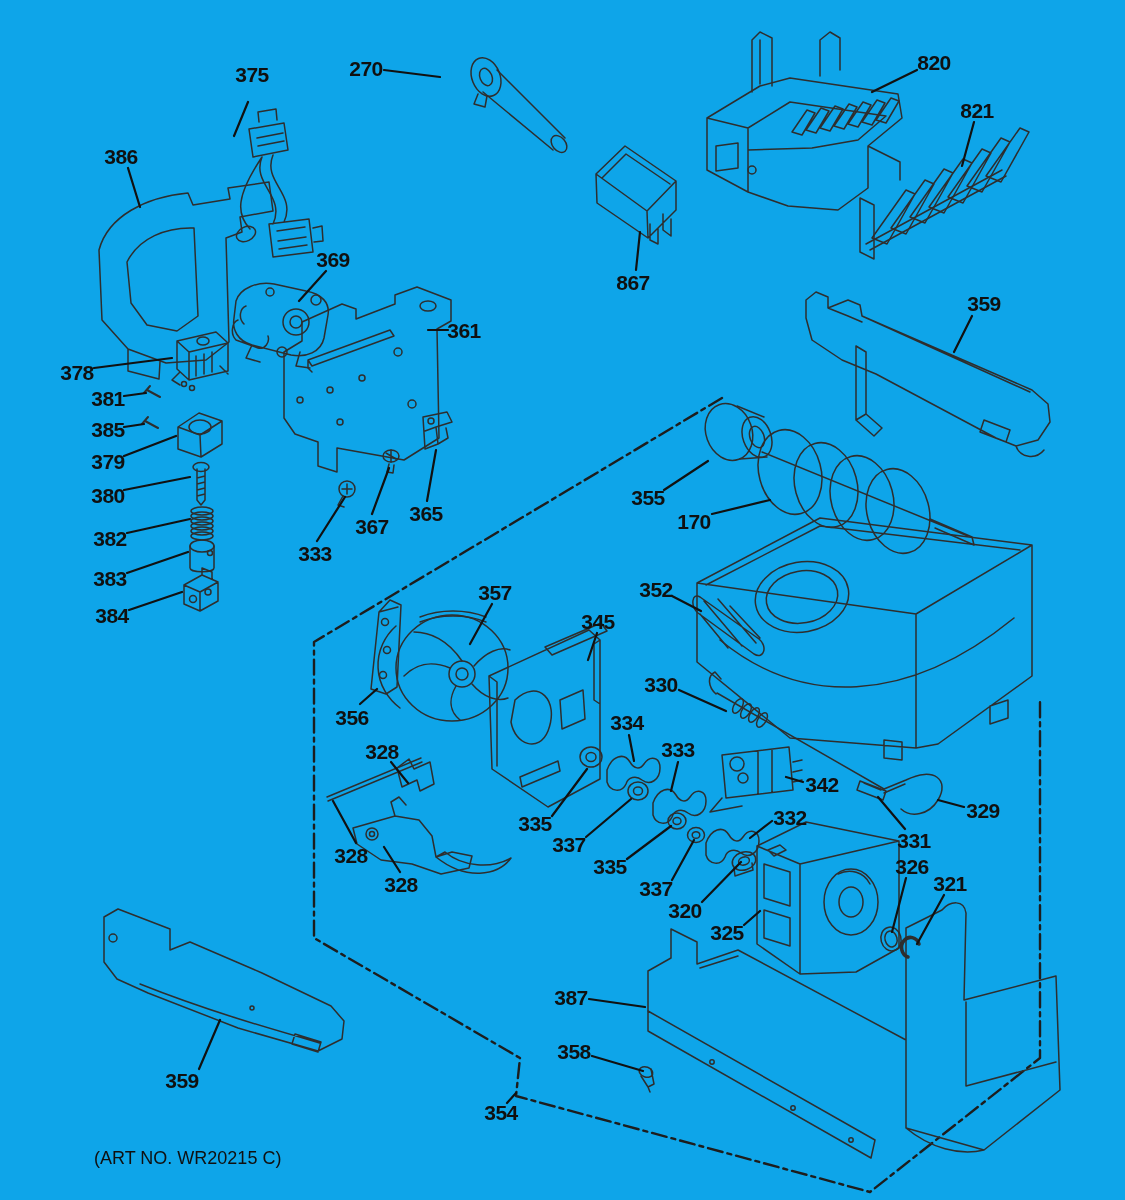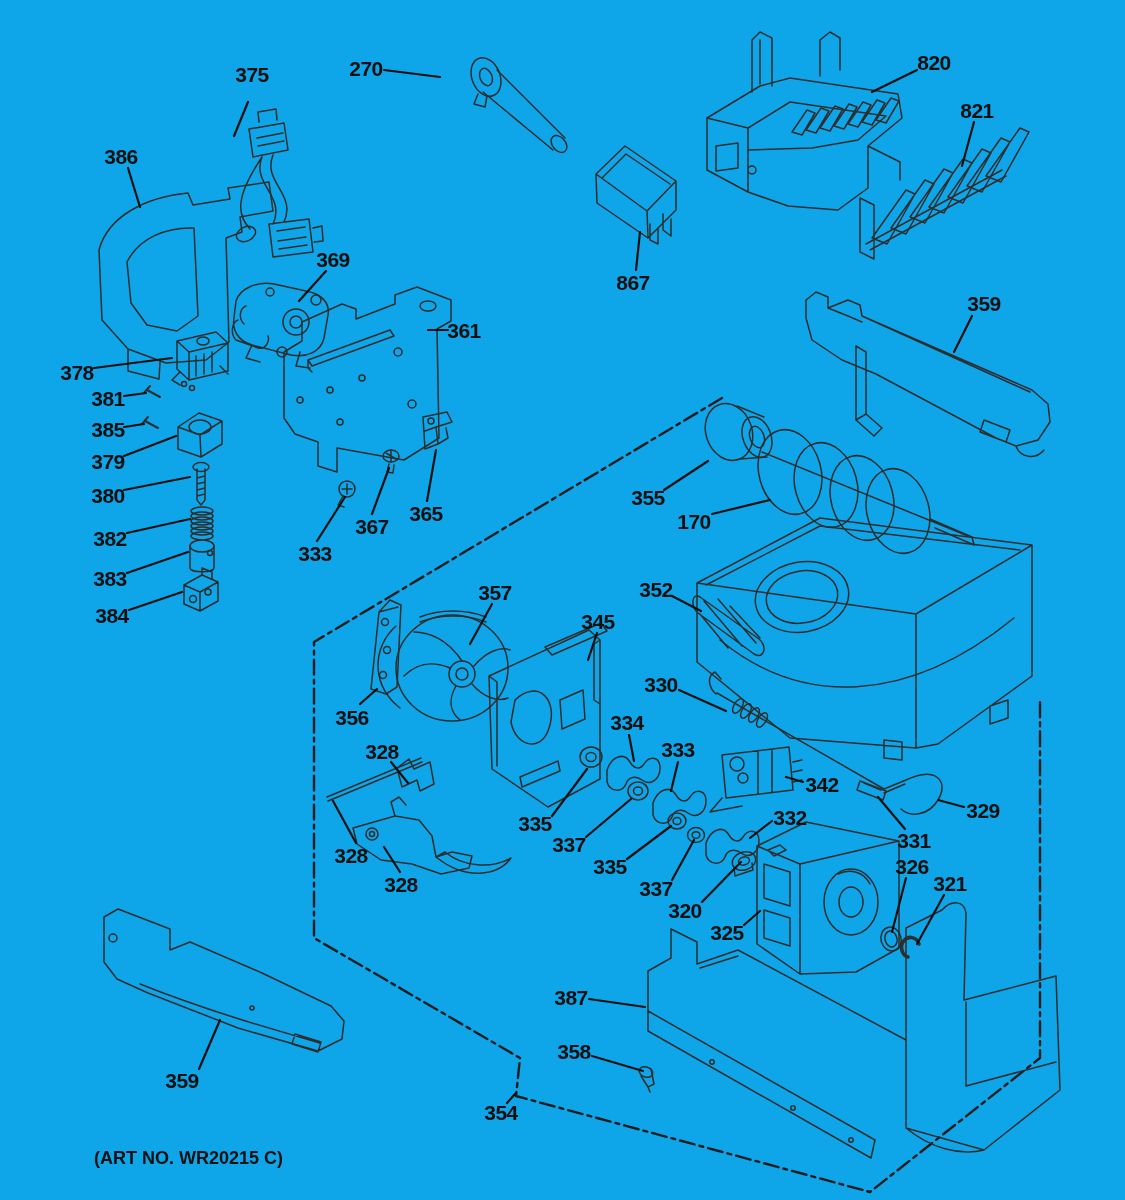--- a/index.html
+++ b/index.html
@@ -4,21 +4,21 @@
 <style>
   html,body{margin:0;padding:0;background:#ffffff;}
   body{width:1125px;height:1200px;position:relative;overflow:hidden;
        font-family:"Liberation Sans",sans-serif;}
   #stage{position:absolute;left:0;top:0;width:1125px;height:1200px;background:#0ea5e9;}
   #art svg{position:absolute;left:0;top:0;}
   .callout{position:absolute;transform:translate(-50%,-50%);
            font-size:21px;font-weight:600;color:#101010;letter-spacing:-0.5px;
            white-space:nowrap;line-height:1;}
   .artno{position:absolute;transform:translate(0,-50%);
-         font-size:18px;font-weight:700;color:#101010;letter-spacing:0px;white-space:nowrap;}
+         font-size:18px;font-weight:400;color:#101010;letter-spacing:0px;white-space:nowrap;}
 </style>
 </head>
 <body>
 
 <div id="stage">
   <div id="art">
   <svg width="1125" height="1200" viewBox="0 0 1125 1200" fill="none" stroke="#2e2e2e" stroke-width="1.5" stroke-linecap="round" stroke-linejoin="round">
 
     <path d="M722,398 L314,642 L314,938 L520,1058 L516,1096 L870,1192 L1040,1058 L1040,700" stroke="#1d1d1d" stroke-width="2.4" stroke-dasharray="15 5 4 5"></path>
 

